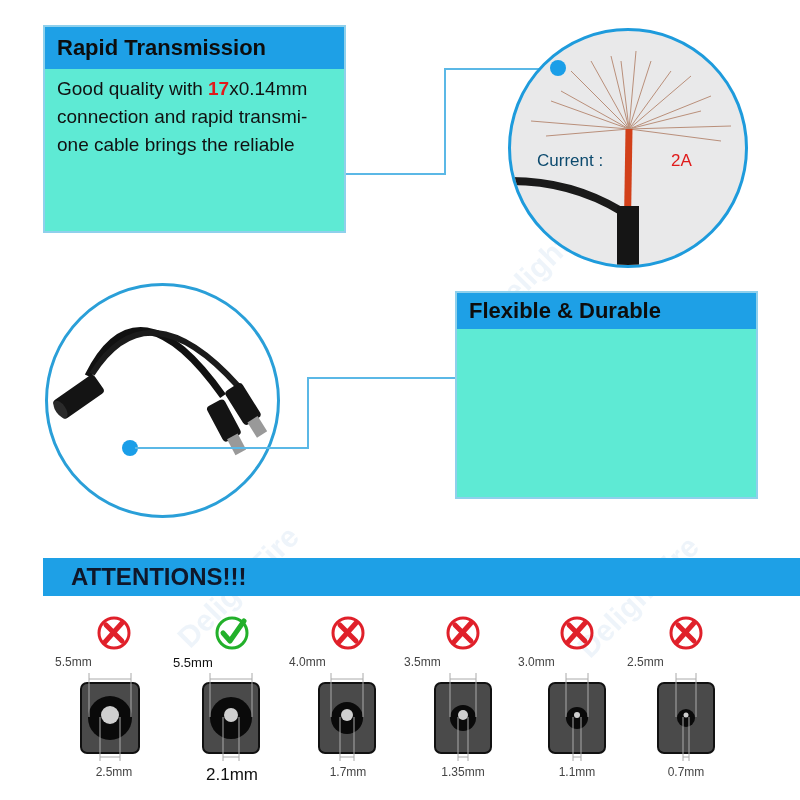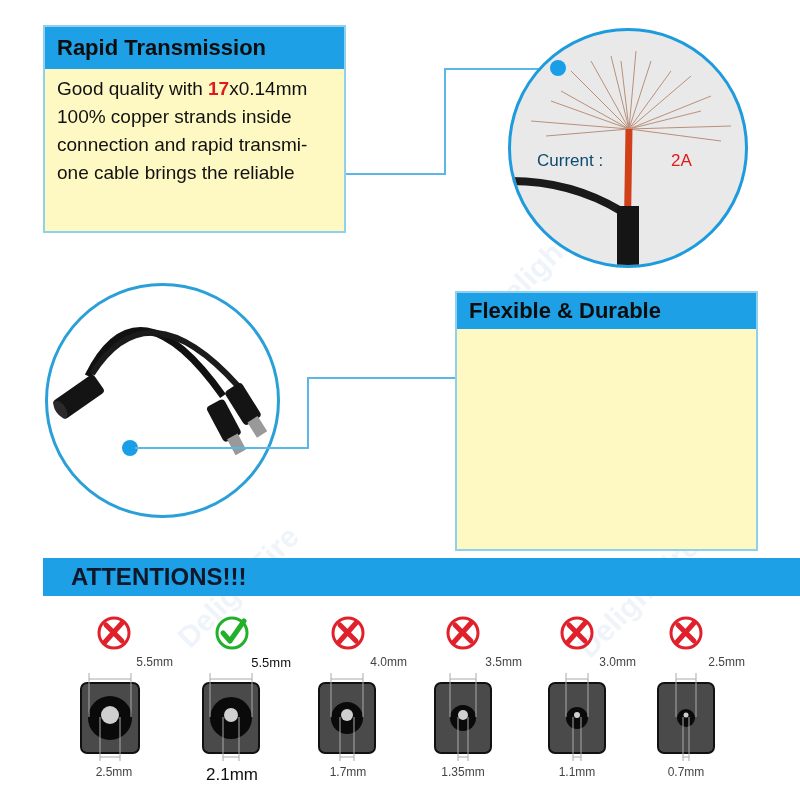--- a/index.html
+++ b/index.html
@@ -5,21 +5,21 @@
     * { box-sizing: border-box; margin: 0; padding: 0; }
     html, body { width: 800px; height: 800px; background: #ffffff; overflow: hidden; }
     body { position: relative; font-family: "Liberation Sans", sans-serif; color: #111; }
 
     .abs { position: absolute; }
 
     
     .info-box {
       position: absolute;
       border: 2px solid #8fd0ec;
-      background: #fef9c3;
+      background: #5eead4;
     }
     .info-box .box-header {
       background: #1ea0e6;
       height: 42px;
       padding-left: 12px;
       display: flex;
       align-items: center;
       font-weight: bold;
       font-size: 22px;
       color: #0d0d0d;
@@ -57,21 +57,21 @@
 
     
     .plug {
       position: absolute; width: 118px; height: 170px; top: 615px;
     }
     .plug .mark {
       position: absolute; left: 50%; top: 0; transform: translateX(-50%);
       width: 36px; height: 36px;
     }
     .plug .outer-label {
-      position: absolute; left: 0; width: 100%; top: 40px; text-align: right;
+      position: absolute; left: 0; width: 100%; top: 40px; text-align: left;
       font-size: 12px; color: #444;
     }
     .plug .outer-label.ok { font-size: 13px; color: #111; }
     .plug .inner-label {
       position: absolute; left: 0; width: 100%; top: 150px; text-align: center;
       font-size: 12px; color: #444;
     }
     .plug .inner-label.ok { font-size: 17px; color: #111; }
     .plug svg.jack { position: absolute; left: 0; top: 54px; }
 
@@ -85,21 +85,20 @@
 
 <div class="watermark" style="left:80px; top:150px;">DelightFire</div>
 <div class="watermark" style="left:470px; top:240px;">DelightFire</div>
 <div class="watermark" style="left:160px; top:570px;">DelightFire</div>
 <div class="watermark" style="left:560px; top:580px;">DelightFire</div>
 
 <div class="info-box" style="left:43px; top:25px; width:303px; height:208px;">
   <div class="box-header">Rapid Transmission</div>
   <div class="box-body">
     <div><span>Good quality with </span><span class="hl">17</span><span>x0.14mm</span></div>
-    <div>100% copper strands inside</div>
     <div>connection and rapid transmi-</div>
     <div>one cable brings the reliable</div>
   </div>
 </div>
 
 <div class="line" style="left:346px; top:173px; width:100px; height:2px;"></div>
 <div class="line" style="left:444px; top:68px; width:2px; height:107px;"></div>
 <div class="line" style="left:444px; top:68px; width:116px; height:2px;"></div>
 
 <div class="circle" style="left:508px; top:28px; width:240px; height:240px; background:#e9e9ea;">
@@ -148,21 +147,21 @@
       <rect x="213" y="112" width="18" height="12" fill="#999"></rect>
     </g>
   </svg>
 </div>
 <div class="dot" style="left:122px; top:440px;"></div>
 
 <div class="line" style="left:135px; top:447px; width:174px; height:2px;"></div>
 <div class="line" style="left:307px; top:377px; width:2px; height:72px;"></div>
 <div class="line" style="left:307px; top:377px; width:150px; height:2px;"></div>
 
-<div class="info-box" style="left:455px; top:291px; width:303px; height:260px;">
+<div class="info-box" style="left:455px; top:291px; width:303px; height:208px;">
   <div class="box-header" style="height:36px;">Flexible &amp; Durable</div>
 </div>
 
 <div class="banner">ATTENTIONS!!!</div>
 
 <div class="plug" style="left:55px;">
   <svg class="mark" viewBox="0 0 36 36">
     <circle cx="18" cy="18" r="15" fill="none" stroke="#e0202a" stroke-width="3"></circle>
     <path d="M10 10 L26 26 M26 8 L9 27" stroke="#e0202a" stroke-width="5" stroke-linecap="round"></path>
   </svg>

